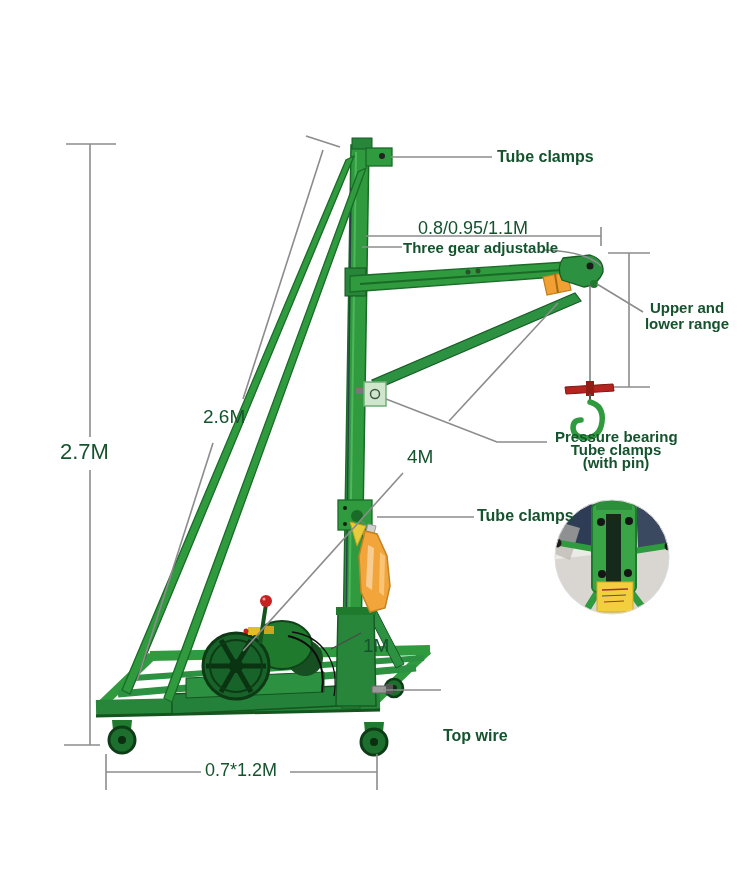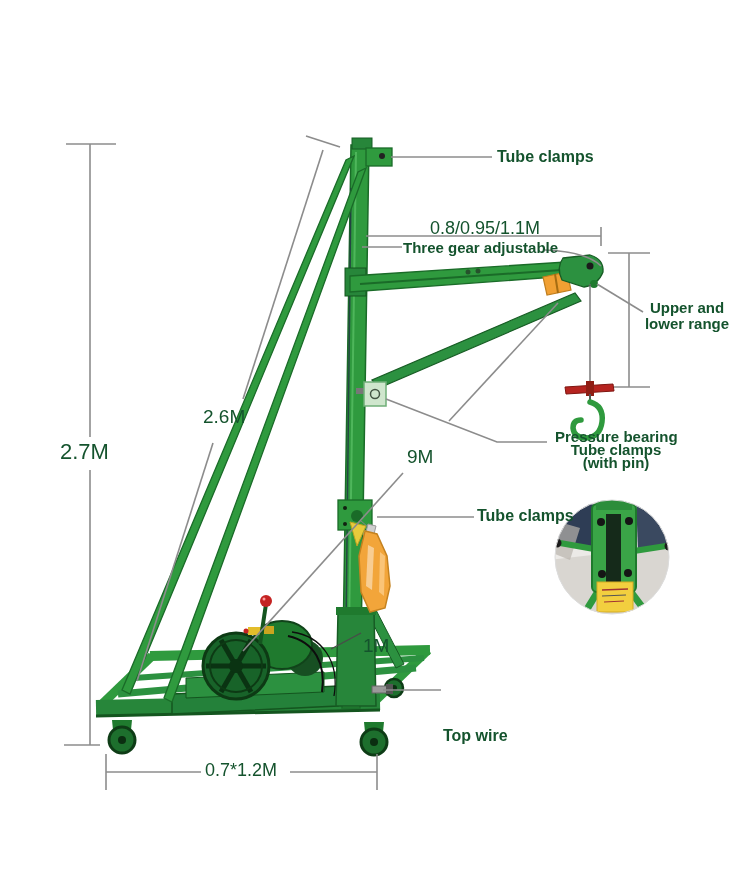--- a/index.html
+++ b/index.html
@@ -9,21 +9,21 @@
   }
   #stage svg{position:absolute;left:0;top:0;}
   .lbl{position:absolute;white-space:nowrap;color:#14532d;line-height:1.05;}
   .word{font-weight:bold;font-size:16px;}
   .num{font-weight:400;}
   #page-title{
     left:0;right:0;top:28px;text-align:center;
     font-size:41px;font-weight:bold;color:#111;letter-spacing:0.5px;
   }
   #lbl-tube-top{left:497px;top:149px;}
-  #lbl-boom{left:430px;top:219px;font-size:18px;}
+  #lbl-boom{left:418px;top:219px;font-size:18px;}
   #lbl-three-gear{left:403px;top:240px;font-size:15px;font-weight:bold;}
   #lbl-upper-lower{left:637px;top:300px;width:100px;text-align:center;font-size:15px;font-weight:bold;line-height:16px;}
   #lbl-m27{left:60px;top:440px;font-size:22px;}
   #lbl-m26{left:203px;top:407px;font-size:19px;}
   #lbl-m3{left:407px;top:447px;font-size:19px;}
   #lbl-pressure{left:543px;top:430px;width:122px;text-align:center;font-size:15px;font-weight:bold;line-height:13px;margin-left:12px;}
   #lbl-tube-mid{left:477px;top:508px;}
   #lbl-m1{left:363px;top:620px;font-size:19px;margin-top:16px;}
   #lbl-top-wire{left:443px;top:680px;margin-top:48px;}
   #lbl-base{left:205px;top:761px;font-size:18px;}
@@ -238,21 +238,21 @@
 
   <div class="lbl" id="lbl-upper-lower">
     <span class="l2">Upper and</span>
     <span class="l2">lower range</span>
   </div>
 
   <div class="lbl num" id="lbl-m27">2.7M</div>
 
   <div class="lbl num" id="lbl-m26">2.6M</div>
 
-  <div class="lbl num" id="lbl-m3">9M</div>
+  <div class="lbl num" id="lbl-m3">4M</div>
 
   <div class="lbl" id="lbl-pressure">
     <span class="l2">Pressure bearing</span>
     <span class="l2">Tube clamps</span>
     <span class="l2">(with pin)</span>
   </div>
 
   <div class="lbl word" id="lbl-tube-mid">Tube clamps</div>
 
   <div class="lbl num" id="lbl-m1">1M</div>

